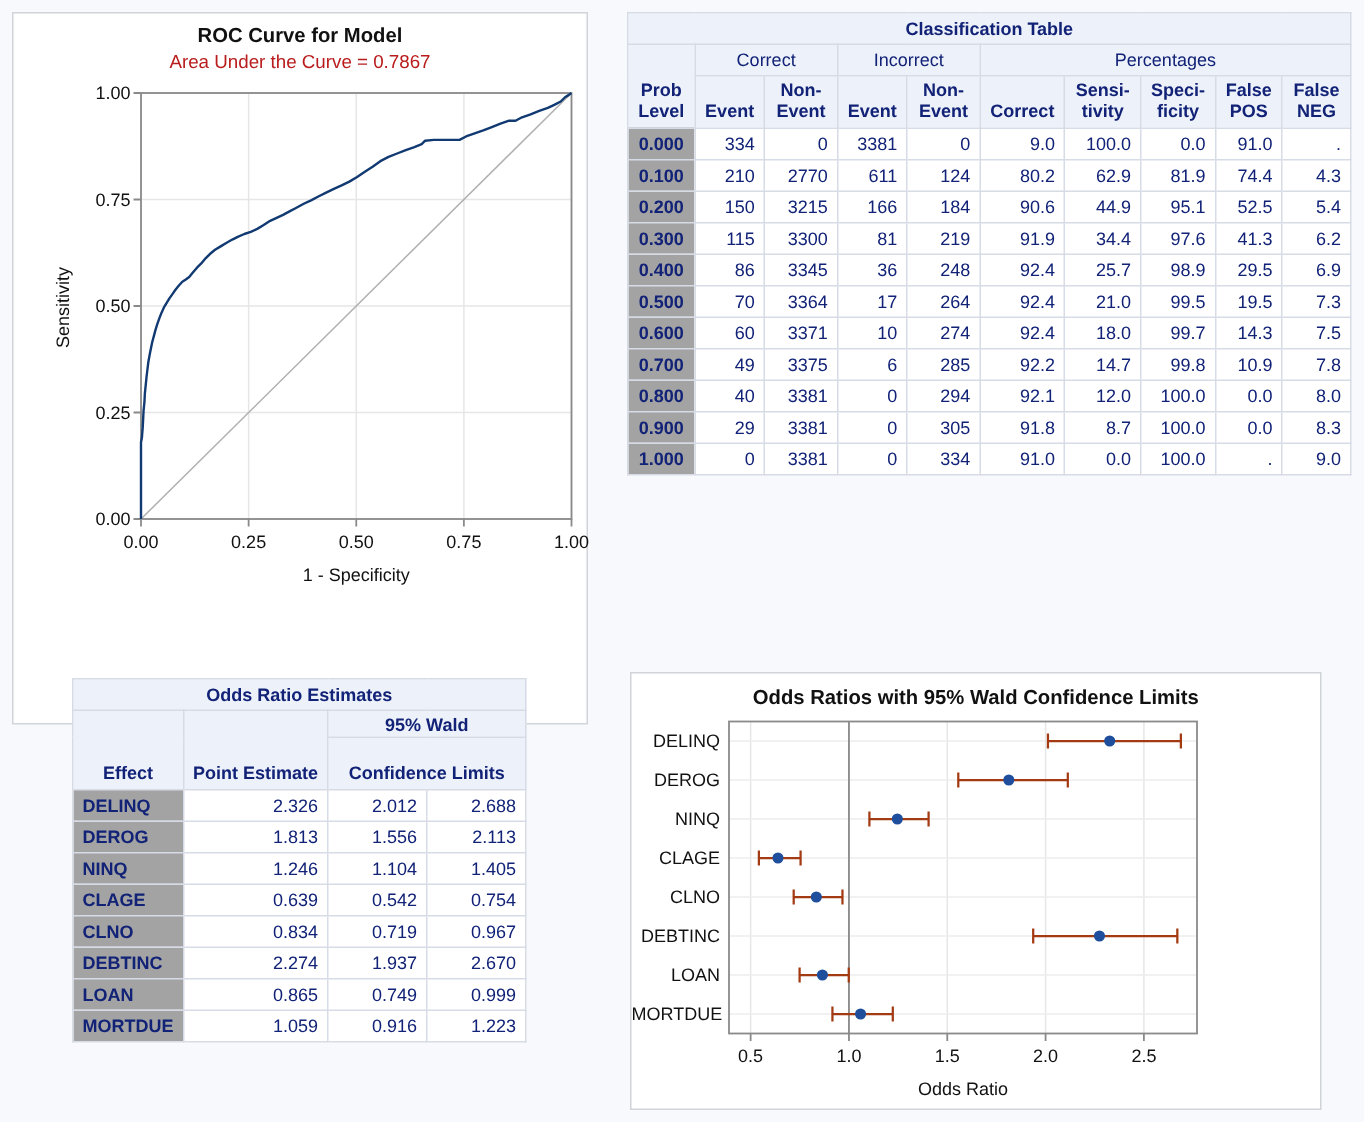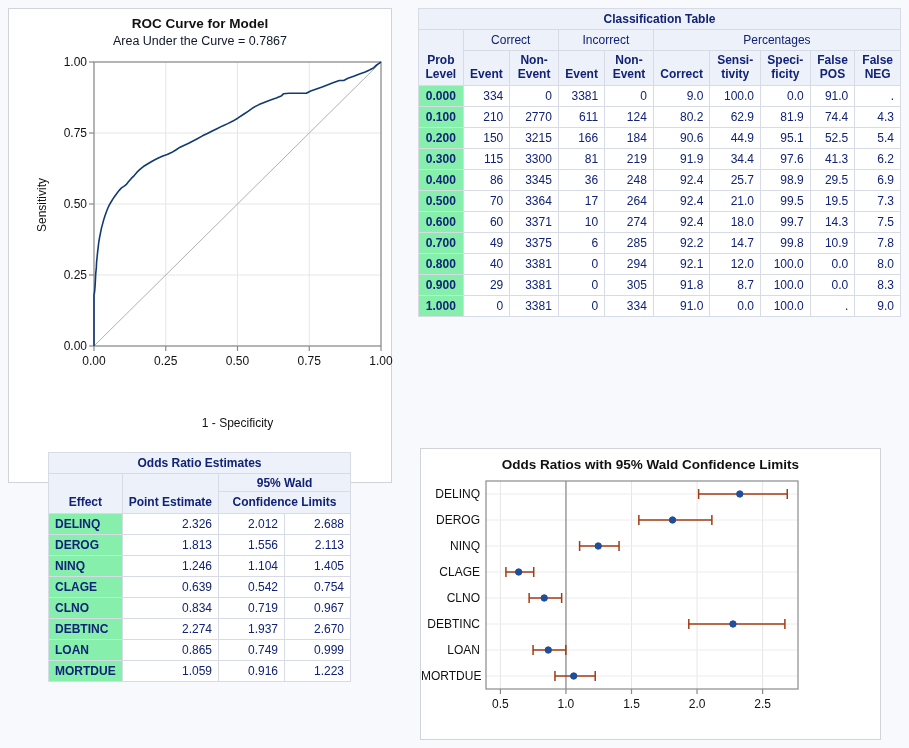--- a/index.html
+++ b/index.html
@@ -55,21 +55,21 @@
     background: #edf1f9;
     color: #11256b;
     font-weight: bold;
     text-align: center;
     font-size: 12px;
     line-height: 1.15;
     vertical-align: bottom;
     padding: 4px 5px;
   }
   .t-rowhdr {
-    background: #86efac;
+    background: #a3a3a3;
     color: #11256b;
     font-weight: bold;
     text-align: left;
     font-size: 12px;
   }
   .t-rowhdr.num { text-align: center; }
   .t-num {
     background: #ffffff;
     color: #1a1a1a;
     text-align: right;
@@ -82,30 +82,29 @@
     position: absolute;
     text-align: center;
     font-weight: bold;
     color: #111111;
     font-size: 13.5px;
     width: 100%;
   }
   .chart-sub {
     position: absolute;
     text-align: center;
-    color: #0f172a;
+    color: #b91c1c;
     font-size: 12.5px;
     width: 100%;
   }
   .axis-label {
     position: absolute;
     color: #111111;
     font-size: 12px;
     text-align: center;
-    margin-top: 40px;
   }
   .tick-x {
     position: absolute;
     color: #111111;
     font-size: 12px;
     text-align: center;
     transform: translateX(-50%);
   }
   .tick-y {
     position: absolute;
@@ -334,21 +333,21 @@
     <thead>
       <tr>
         <th class="t-title" colspan="4">Odds Ratio Estimates</th>
       </tr>
       <tr>
         <td class="t-colhdr" rowspan="2" style="text-align:center; width:72px;">Effect</td>
         <td class="t-colhdr" rowspan="2" style="width:94px;">Point Estimate</td>
         <td class="t-colhdr" colspan="2" style="padding-bottom:0;">95% Wald</td>
       </tr>
       <tr>
-        <td class="t-colhdr" colspan="2" style="padding-top:4px; border-top:none;">Confidence Limits</td>
+        <td class="t-colhdr" colspan="2" style="padding-top:17px; border-top:none;">Confidence Limits</td>
       </tr>
     </thead>
     <tbody id="odds-body">
         <tr>
           <td class="t-rowhdr">DELINQ</td>
           <td class="t-num">2.326</td>
           <td class="t-num">2.012</td>
           <td class="t-num">2.688</td>
         </tr>
         <tr>

